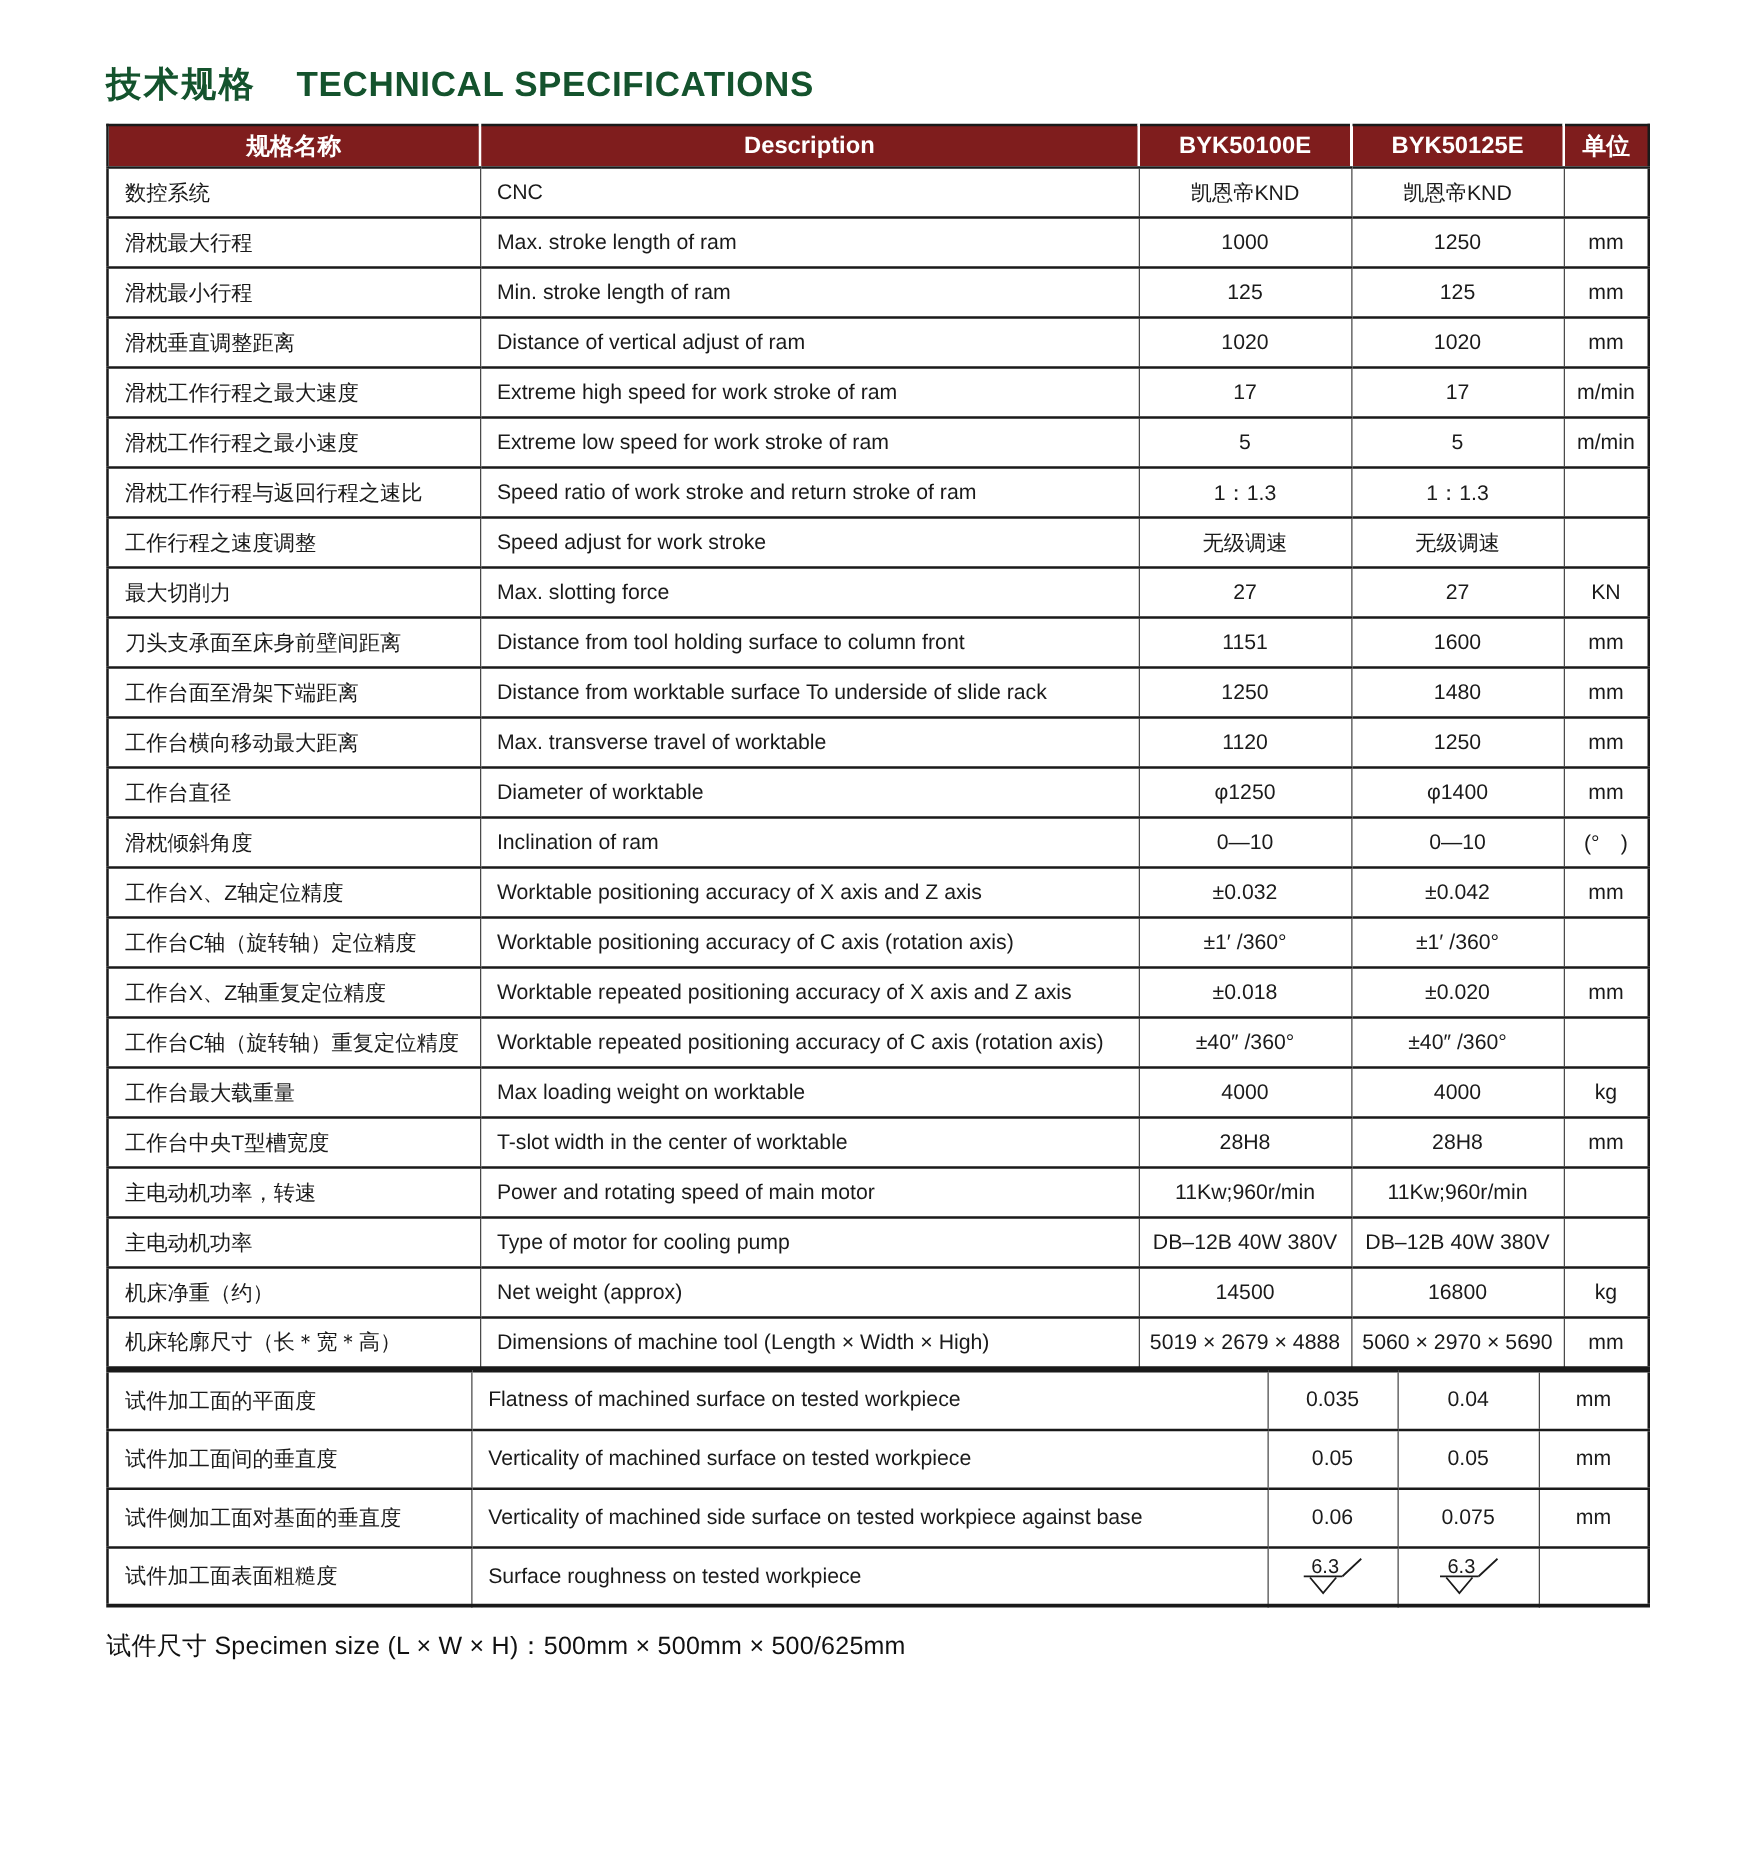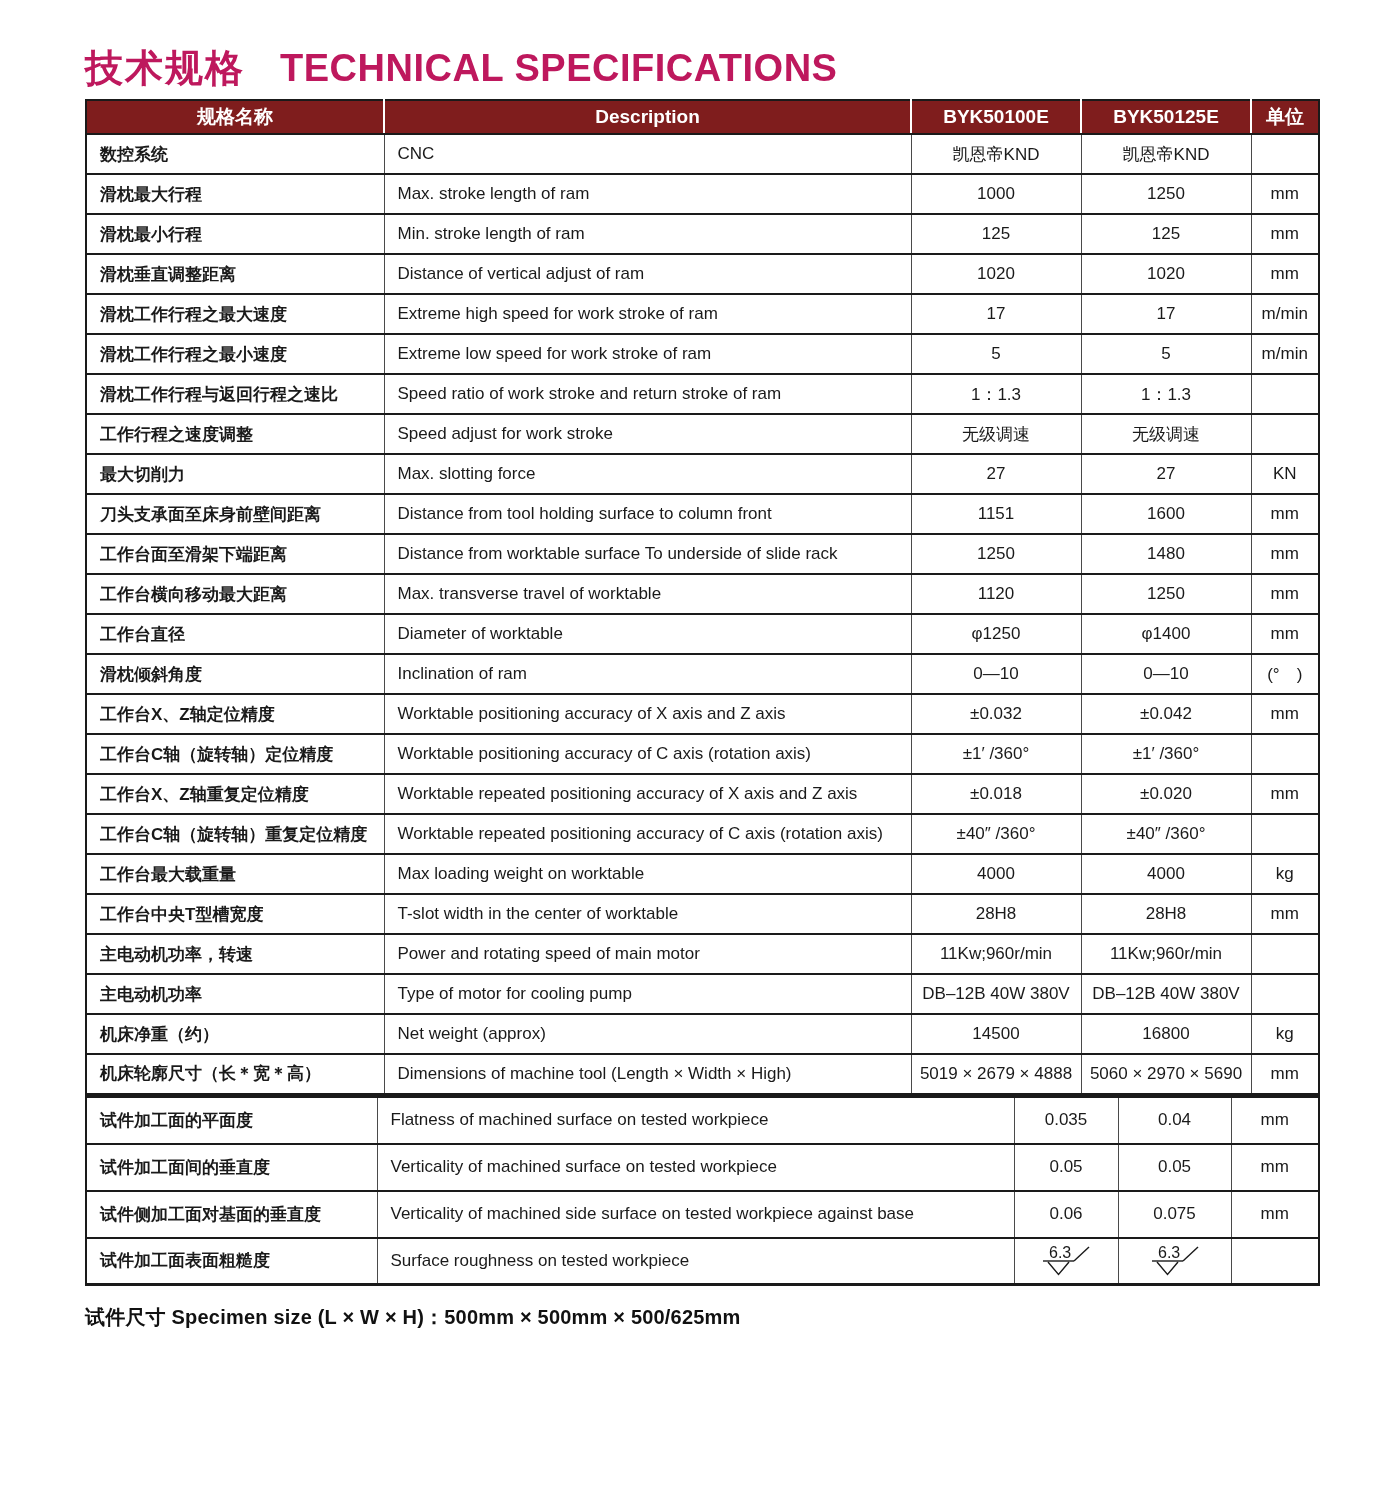--- a/index.html
+++ b/index.html
@@ -7,21 +7,21 @@
   body {
     width: 1400px; height: 1494px;
     background: #ffffff;
     font-family: "Liberation Sans", "DejaVu Sans", sans-serif;
     color: #1a1a1a;
   }
   .page { width: 1233px; margin-left: 85px; padding-top: 50px; }
 
   .sec-title {
     margin: 0 0 13px 0;
-    font-size: 38px; font-weight: bold; color: #be185d;
+    font-size: 28px; font-weight: bold; color: #14532d;
     letter-spacing: 0.5px;
     line-height: 36px;
   }
   .sec-title .zh { letter-spacing: 2px; }
   .sec-title.first .en { margin-left: 24px; }
   .sec-title.second { margin-top: 28px; margin-bottom: 10px; }
   .sec-title.second .en { margin-left: 12px; }
 
   table {
     border-collapse: collapse;
@@ -42,29 +42,29 @@
     overflow: hidden; white-space: nowrap;
   }
   th:first-child { border-left: none; }
   td {
     border-top: 2px solid #1a1a1a;
     border-left: 1px solid #4a4a4a;
     font-size: 17px;
     padding: 0 4px;
     overflow: hidden; white-space: nowrap;
   }
-  td:first-child { border-left: none; font-weight: bold; }
+  td:first-child { border-left: none; }
   table.spec td { height: 40px; }
   table.acc  td { height: 47px; }
   td.td-name, td.td-desc { text-align: left; padding-left: 13px; }
   td.td-val, td.td-unit { text-align: center; }
 
   .footer { margin-top: 16px; }
   .footer .line {
-    font-size: 20px; font-weight: bold; color: #111111;
+    font-size: 20px; font-weight: normal; color: #111111;
     line-height: 30px; letter-spacing: 0.2px;
   }
 
   .rough-sym { display: inline-block; vertical-align: middle; }
 </style>
 </head>
 <body>
 
 <div class="page">
 

